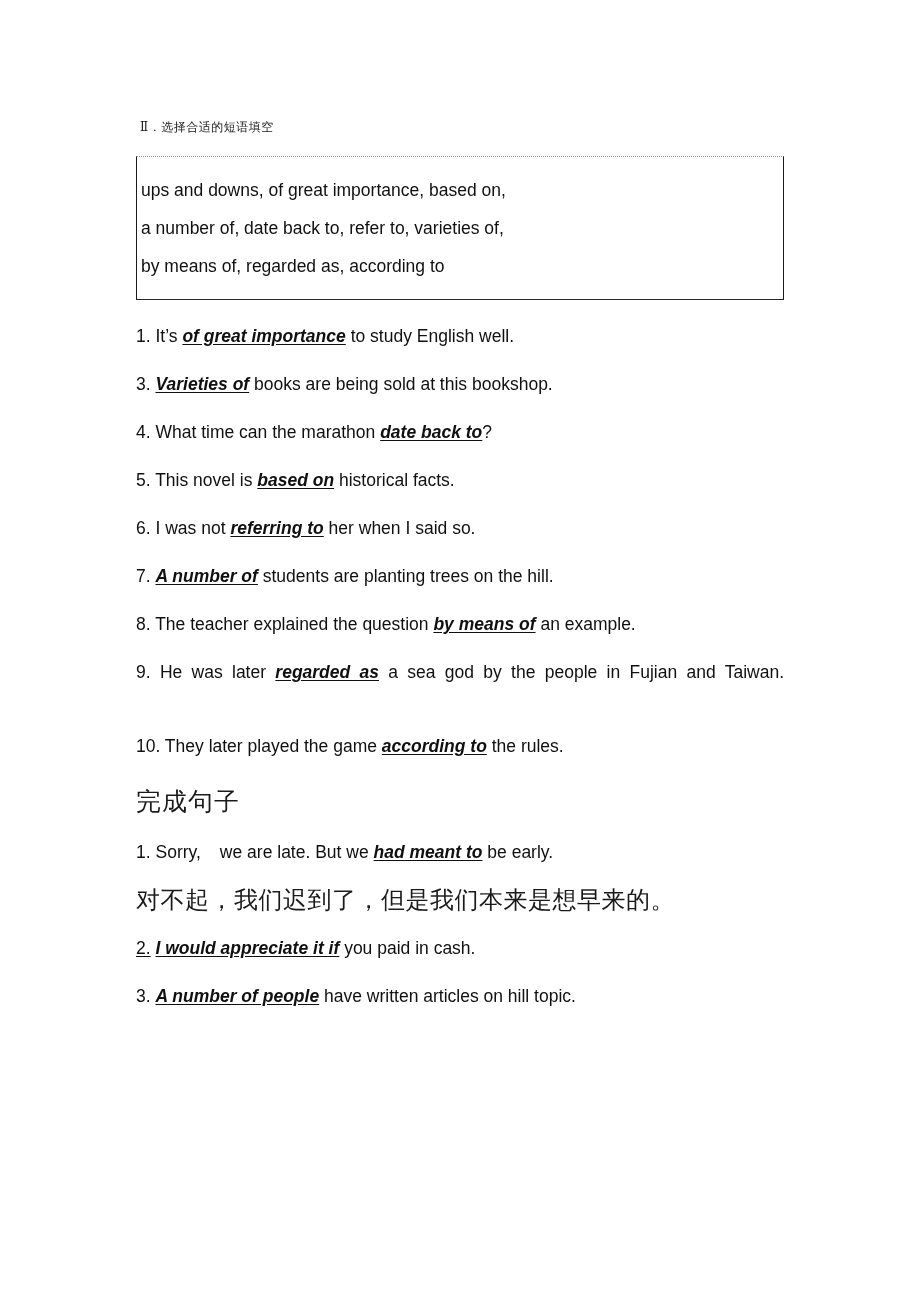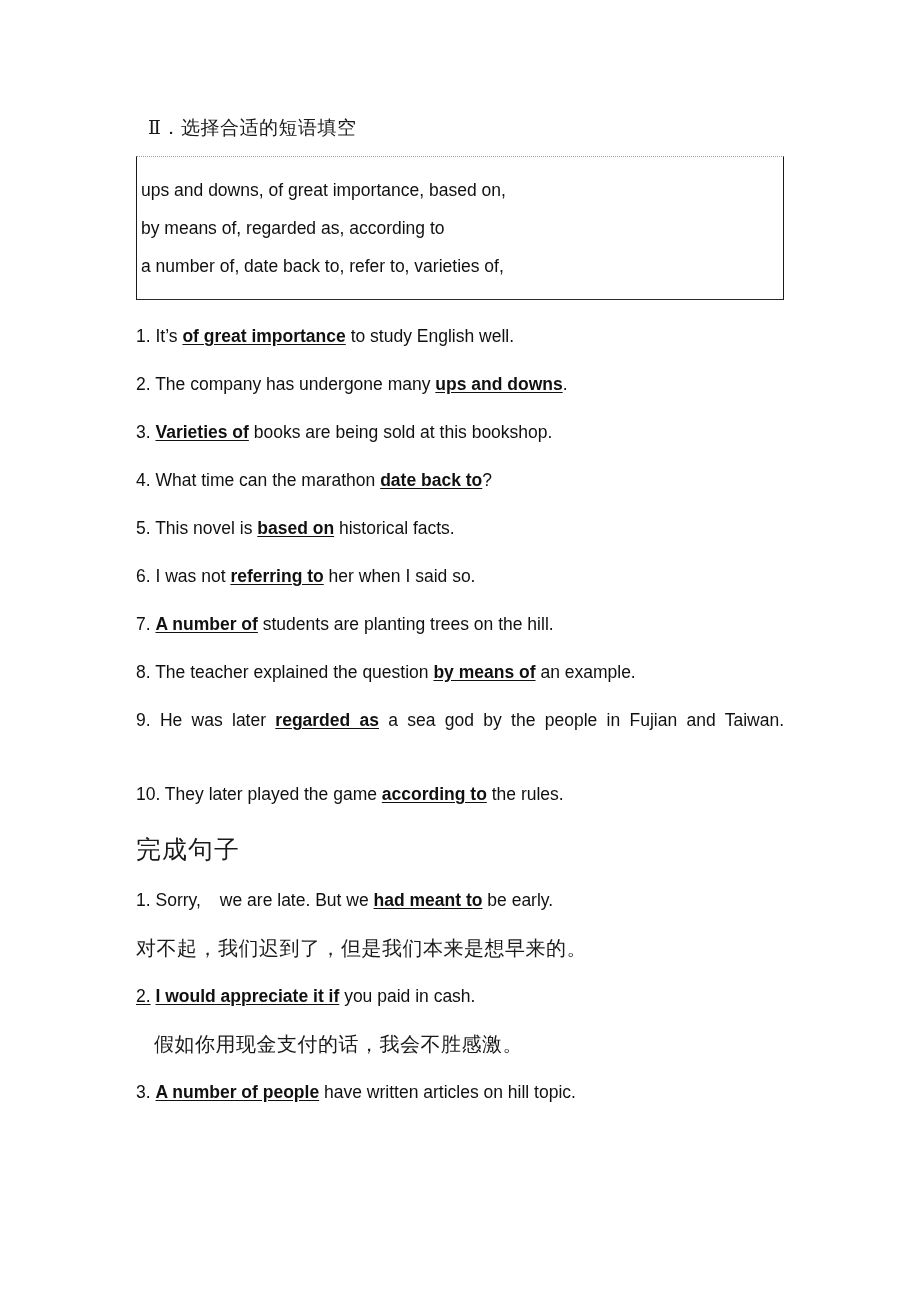--- a/index.html
+++ b/index.html
@@ -26,24 +26,24 @@
   .content {
     position: absolute;
     left: 136px;
     top: 112px;
     width: 648px;
   }
 
   
   .section-heading {
     font-family: "DejaVu Serif", "Liberation Serif", serif;
-    font-size: 19px;
+    font-size: 12px;
     line-height: 30px;
     color: #1a1a1a;
-    margin: 0 0 14px 12px;
+    margin: 0 0 14px 4px;
     letter-spacing: 0.5px;
   }
   .section-heading-2 {
     font-family: "DejaVu Serif", "Liberation Serif", serif;
     font-size: 25px;
     line-height: 32px;
     color: #1a1a1a;
     margin: 16px 0 10px 0;
     letter-spacing: 1px;
   }
@@ -80,65 +80,63 @@
   }
   .item.justified::after {
     content: "";
     display: inline-block;
     width: 100%;
   }
   .ans {
     font-weight: bold;
     text-decoration: underline;
     text-underline-offset: 2px;
+    font-style: italic;
   }
   .num-underline {
     text-decoration: underline;
     text-underline-offset: 2px;
   }
   .wide-space {
     display: inline-block;
     width: 19px;
   }
 
   
   .cn {
     font-family: "DejaVu Serif", "Liberation Serif", serif;
-    font-size: 20px;
+    font-size: 24px;
     line-height: 28px;
     color: #1a1a1a;
     padding: 10px 0 10px 0;
     margin: 0;
     letter-spacing: 0.5px;
   }
   .cn.indent {
     padding-left: 18px;
   }
 </style>
 </head>
 <body>
 
 <div class="page">
   <div class="content">
 
     <div class="section-heading">Ⅱ．选择合适的短语填空</div>
 
     <div class="phrase-box">
       <div class="phrase-line">ups and downs, of great importance, based on,</div>
+      <div class="phrase-line">a number of, date back to, refer to, varieties of,</div>
       <div class="phrase-line">by means of, regarded as, according to</div>
-      <div class="phrase-line">a number of, date back to, refer to, varieties of,</div>
     </div>
 
     <p class="item">
       <span>1.</span><span> It’s </span><span class="ans">of great importance</span><span> to study English well.</span>
     </p>
 
-    <p class="item">
-      <span>2.</span><span> The company has undergone many </span><span class="ans">ups and downs</span><span>.</span>
-    </p>
 
     <p class="item">
       <span>3.</span><span> </span><span class="ans">Varieties of</span><span> books are being sold at this bookshop.</span>
     </p>
 
     <p class="item">
       <span>4.</span><span> What time can the marathon </span><span class="ans">date back to</span><span>?</span>
     </p>
 
     <p class="item">
@@ -168,20 +166,19 @@
     <div class="section-heading-2">完成句子</div>
 
     <p class="item">
       <span>1.</span><span> Sorry,</span><span class="wide-space"></span><span>we are late. But we </span><span class="ans">had meant to</span><span> be early.</span>
     </p>
     <p class="cn">对不起，我们迟到了，但是我们本来是想早来的。</p>
 
     <p class="item">
       <span class="num-underline">2.</span><span> </span><span class="ans">I would appreciate it if</span><span> you paid in cash.</span>
     </p>
-    <p class="cn indent">假如你用现金支付的话，我会不胜感激。</p>
 
     <p class="item">
       <span>3.</span><span> </span><span class="ans">A number of people</span><span> have written articles on hill topic.</span>
     </p>
 
   </div>
 </div>
 
 </body></html>

